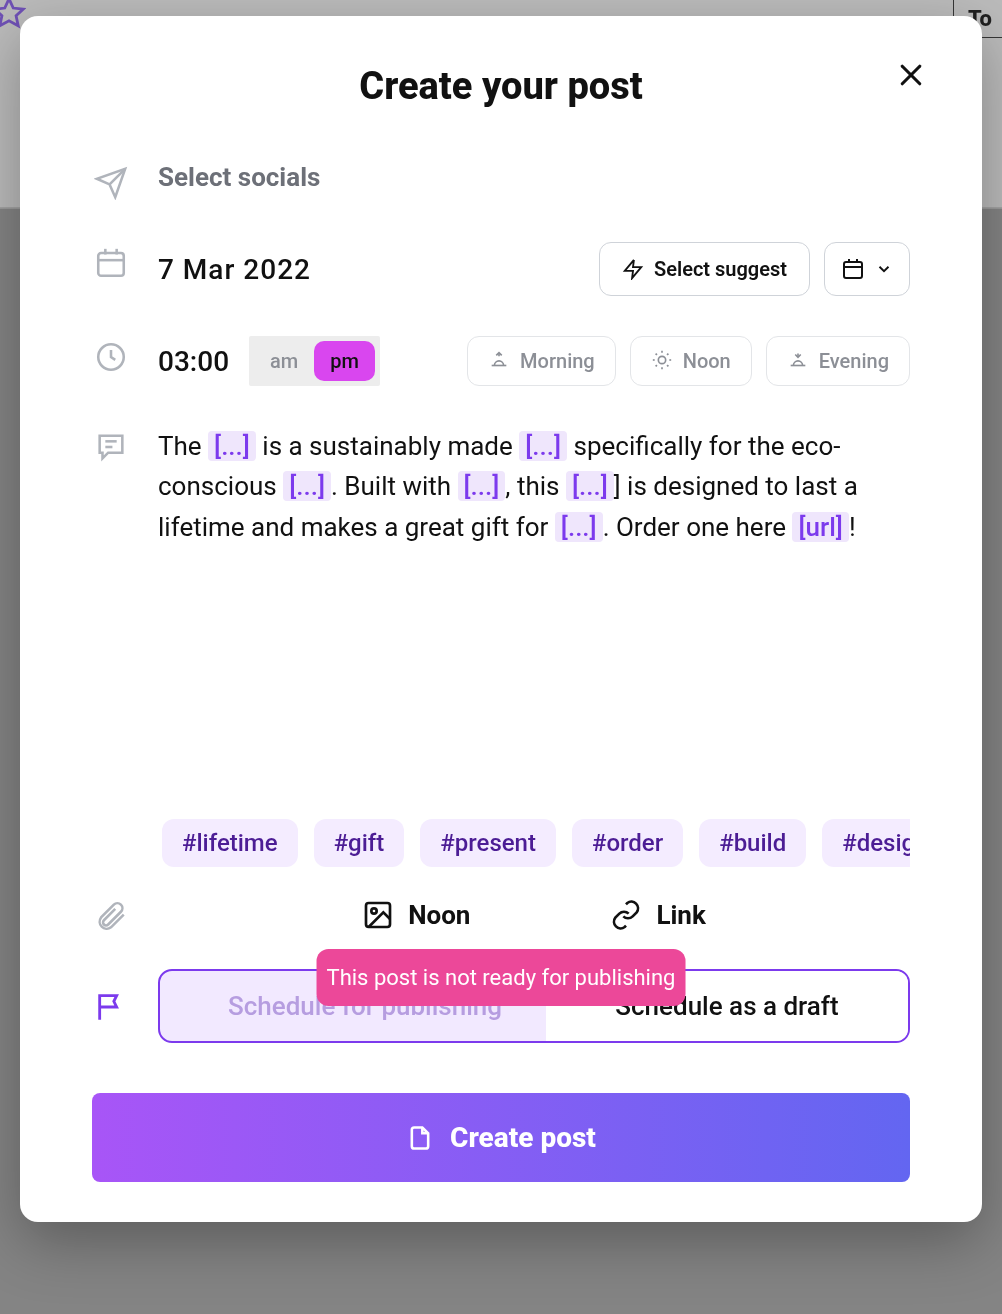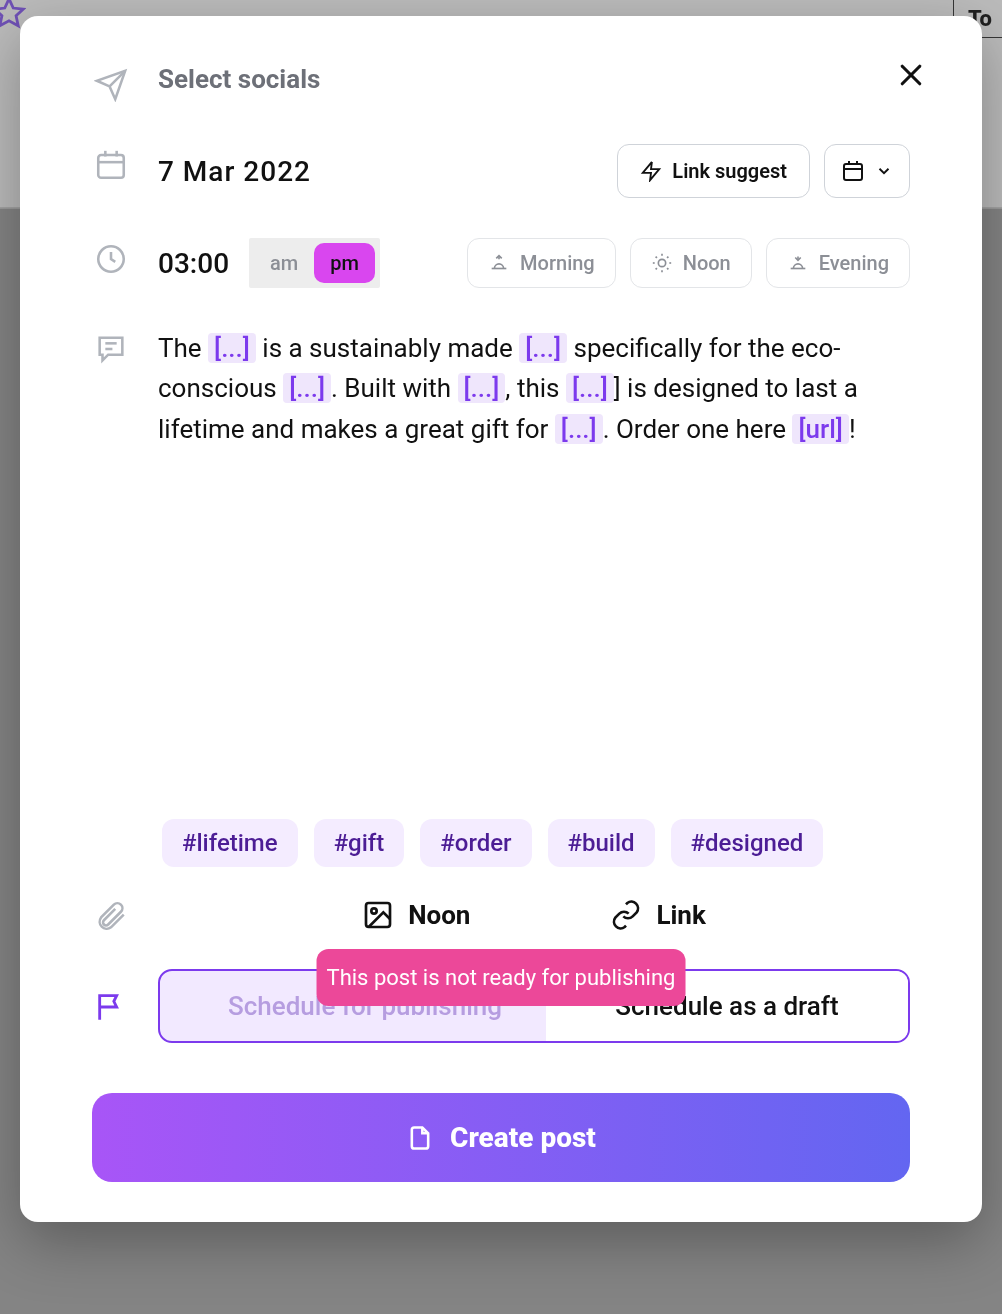--- a/index.html
+++ b/index.html
@@ -25,36 +25,36 @@
   .row-icon { width: 38px; height: 38px; flex: 0 0 38px; display:flex; align-items:center; justify-content:center; color:#b0b4bb; margin-top:2px;}
   .row-body { flex:1; display:flex; align-items:center; gap:14px; flex-wrap:wrap;}
   .select-socials { font-size: 26px; font-weight: 700; color: #6d7078; }
   .date-text { font-size: 28px; font-weight: 500; color:#111; letter-spacing:1px; flex:1;}
   .btn { border:1.5px solid #cfd3d9; border-radius:12px; background:#fff; display:inline-flex; align-items:center; gap:10px; padding:14px 22px; font-size:20px; font-weight:600; color:#111; cursor:pointer; }
   .btn.square { padding:14px 16px; gap:10px; }
   .time-text { font-size:28px; font-weight:500; color:#111; margin-right:6px;}
   .ampm { display:inline-flex; background:#ededed; border-radius:2px; padding:5px; }
   .ampm span { padding:8px 16px; border-radius:10px; font-size:20px; color:#8c8f96; font-weight:500; cursor:pointer;}
   .ampm span.active { background:#d946ef; color:#111; }
-  .time-chip { border:1.5px solid #e3e5e8; border-radius:12px; padding:12px 20px; display:inline-flex; align-items:center; gap:10px; font-size:20px; color:#8c8f96; font-weight:500; cursor:pointer;}
+  .time-chip { border:1.5px solid #e3e5e8; border-radius:12px; padding:12px 20px; display:inline-flex; gap:10px; font-size:20px; color:#8c8f96; font-weight:500; cursor:pointer;}
   .spacer-flex { flex:1; }
   .content-text { font-size:26px; line-height:1.55; color:#111; }
   .ph { background:#efe6fc; color:#7c3aed; padding:0 6px; border-radius:4px; font-weight:500;}
   .hashtags { display:flex; gap:16px; overflow:hidden; margin-top:auto; padding:4px 0 0 70px; margin-bottom:28px; }
   .hashtag { background:#f4ecff; color:#4c1d95; padding:10px 20px; border-radius:12px; font-size:24px; font-weight:500; white-space:nowrap; cursor:pointer;}
   .attach-row { display:flex; align-items:center; gap:28px; margin-bottom:34px; position:relative;}
   .attach-item { display:flex; align-items:center; gap:14px; font-size:26px; font-weight:700; color:#111; cursor:pointer;}
   .attach-items { display:flex; gap:140px; margin:0 auto; }
   .tooltip { position:absolute; left:50%; top:54px; transform:translateX(-50%); background:#ec4899; color:#fff; font-size:22px; padding:16px 10px; border-radius:12px; white-space:nowrap; z-index:5;}
   .toggle-row { display:flex; align-items:center; gap:28px; margin-bottom:50px;}
   .toggle { flex:1; display:flex; border:2px solid #7c3aed; border-radius:14px; overflow:hidden; background:#f2e9ff;padding-left:24px; }
   .toggle-opt { flex:1; text-align:center; padding:20px 10px; font-size:26px; font-weight:500; cursor:pointer; }
   .toggle-opt.disabled { color:#b69de0; background:#f2e9ff; }
   .toggle-opt.active { background:#fff; color:#111; }
-  .create-btn { width:100%; padding:28px; border:none; border-radius:20px; background:linear-gradient(90deg,#a855f7,#6366f1); color:#fff; font-size:28px; font-weight:800; display:flex; align-items:center; justify-content:center; gap:16px; cursor:pointer;}
+  .create-btn { width:100%; padding:28px; border:none; border-radius:8px; background:linear-gradient(90deg,#a855f7,#6366f1); color:#fff; font-size:28px; font-weight:800; display:flex; align-items:center; justify-content:center; gap:16px; cursor:pointer;}
   .flexgrow { flex:1; }
   .content-row { margin-bottom:10px; }
   svg { display:block; }
 </style>
 </head>
 <body>
 
 <div class="backdrop-top"></div>
 <div class="backdrop-bottom"></div>
 <div class="star-bg">
@@ -67,20 +67,21 @@
 <div class="modal-shade"></div>
 
 <div class="modal">
   <div class="close-btn">
     <svg width="30" height="30" viewBox="0 0 24 24" stroke="#111" stroke-width="2.5" fill="none" stroke-linecap="round">
         <line x1="5" y1="5" x2="19" y2="19"></line>
         <line x1="19" y1="5" x2="5" y2="19"></line>
       </svg>
   </div>
 
+  <h1 class="modal-title">Create your post</h1>
 
   <div class="row">
     <div class="row-icon">
       <svg width="34" height="34" viewBox="0 0 24 24" fill="none" stroke="#b0b4bb" stroke-width="1.8">
           <path d="M22 2 11 13"></path>
           <path d="M22 2 15 22l-4-9-9-4 20-7z"></path>
         </svg>
     </div>
     <div class="row-body">
       <span class="select-socials">Select socials</span>
@@ -95,21 +96,21 @@
           <line x1="8" y1="2" x2="8" y2="6"></line>
           <line x1="16" y1="2" x2="16" y2="6"></line>
         </svg>
     </div>
     <div class="row-body">
       <span class="date-text">7 Mar 2022</span>
       <button class="btn">
         <svg width="22" height="22" viewBox="0 0 24 24" fill="none" stroke="#111" stroke-width="2">
             <polyline points="13 2 3 14 12 14 11 22 21 10 12 10 13 2"></polyline>
           </svg>
-        <span>Link suggest</span>
+        <span>Select suggest</span>
       </button>
       <button class="btn square">
         <svg width="24" height="24" viewBox="0 0 24 24" fill="none" stroke="#111" stroke-width="2">
             <rect x="3" y="5" width="18" height="16" rx="2"></rect>
             <line x1="3" y1="10" x2="21" y2="10"></line>
             <line x1="8" y1="2" x2="8" y2="6"></line>
             <line x1="16" y1="2" x2="16" y2="6"></line>
           </svg>
         <svg width="18" height="18" viewBox="0 0 24 24" fill="none" stroke="#111" stroke-width="2.5">
             <polyline points="6 9 12 15 18 9"></polyline>
@@ -180,20 +181,21 @@
         <span>The </span><span class="ph">[...]</span><span> is a sustainably made </span><span class="ph">[...]</span><span> specifically for the eco-conscious </span><span class="ph">[...]</span><span>. Built with </span><span class="ph">[...]</span><span>, this </span><span class="ph">[...]</span><span>] is designed to last a lifetime and makes a great gift for </span><span class="ph">[...]</span><span>. Order one here </span><span class="ph">[url]</span><span>!</span>
       </p>
     </div>
   </div>
 
   <div class="flexgrow"></div>
 
   <div class="hashtags">
     <span class="hashtag">#lifetime</span>
     <span class="hashtag">#gift</span>
+    <span class="hashtag">#present</span>
     <span class="hashtag">#order</span>
     <span class="hashtag">#build</span>
     <span class="hashtag">#designed</span>
 
   </div>
 
   <div class="attach-row">
     <div class="row-icon">
       <svg width="34" height="34" viewBox="0 0 24 24" fill="none" stroke="#b0b4bb" stroke-width="1.8">
           <path d="M21 11l-9 9a5 5 0 0 1-7-7l9-9a3.5 3.5 0 0 1 5 5l-9 9a2 2 0 0 1-3-3l8-8"></path>

